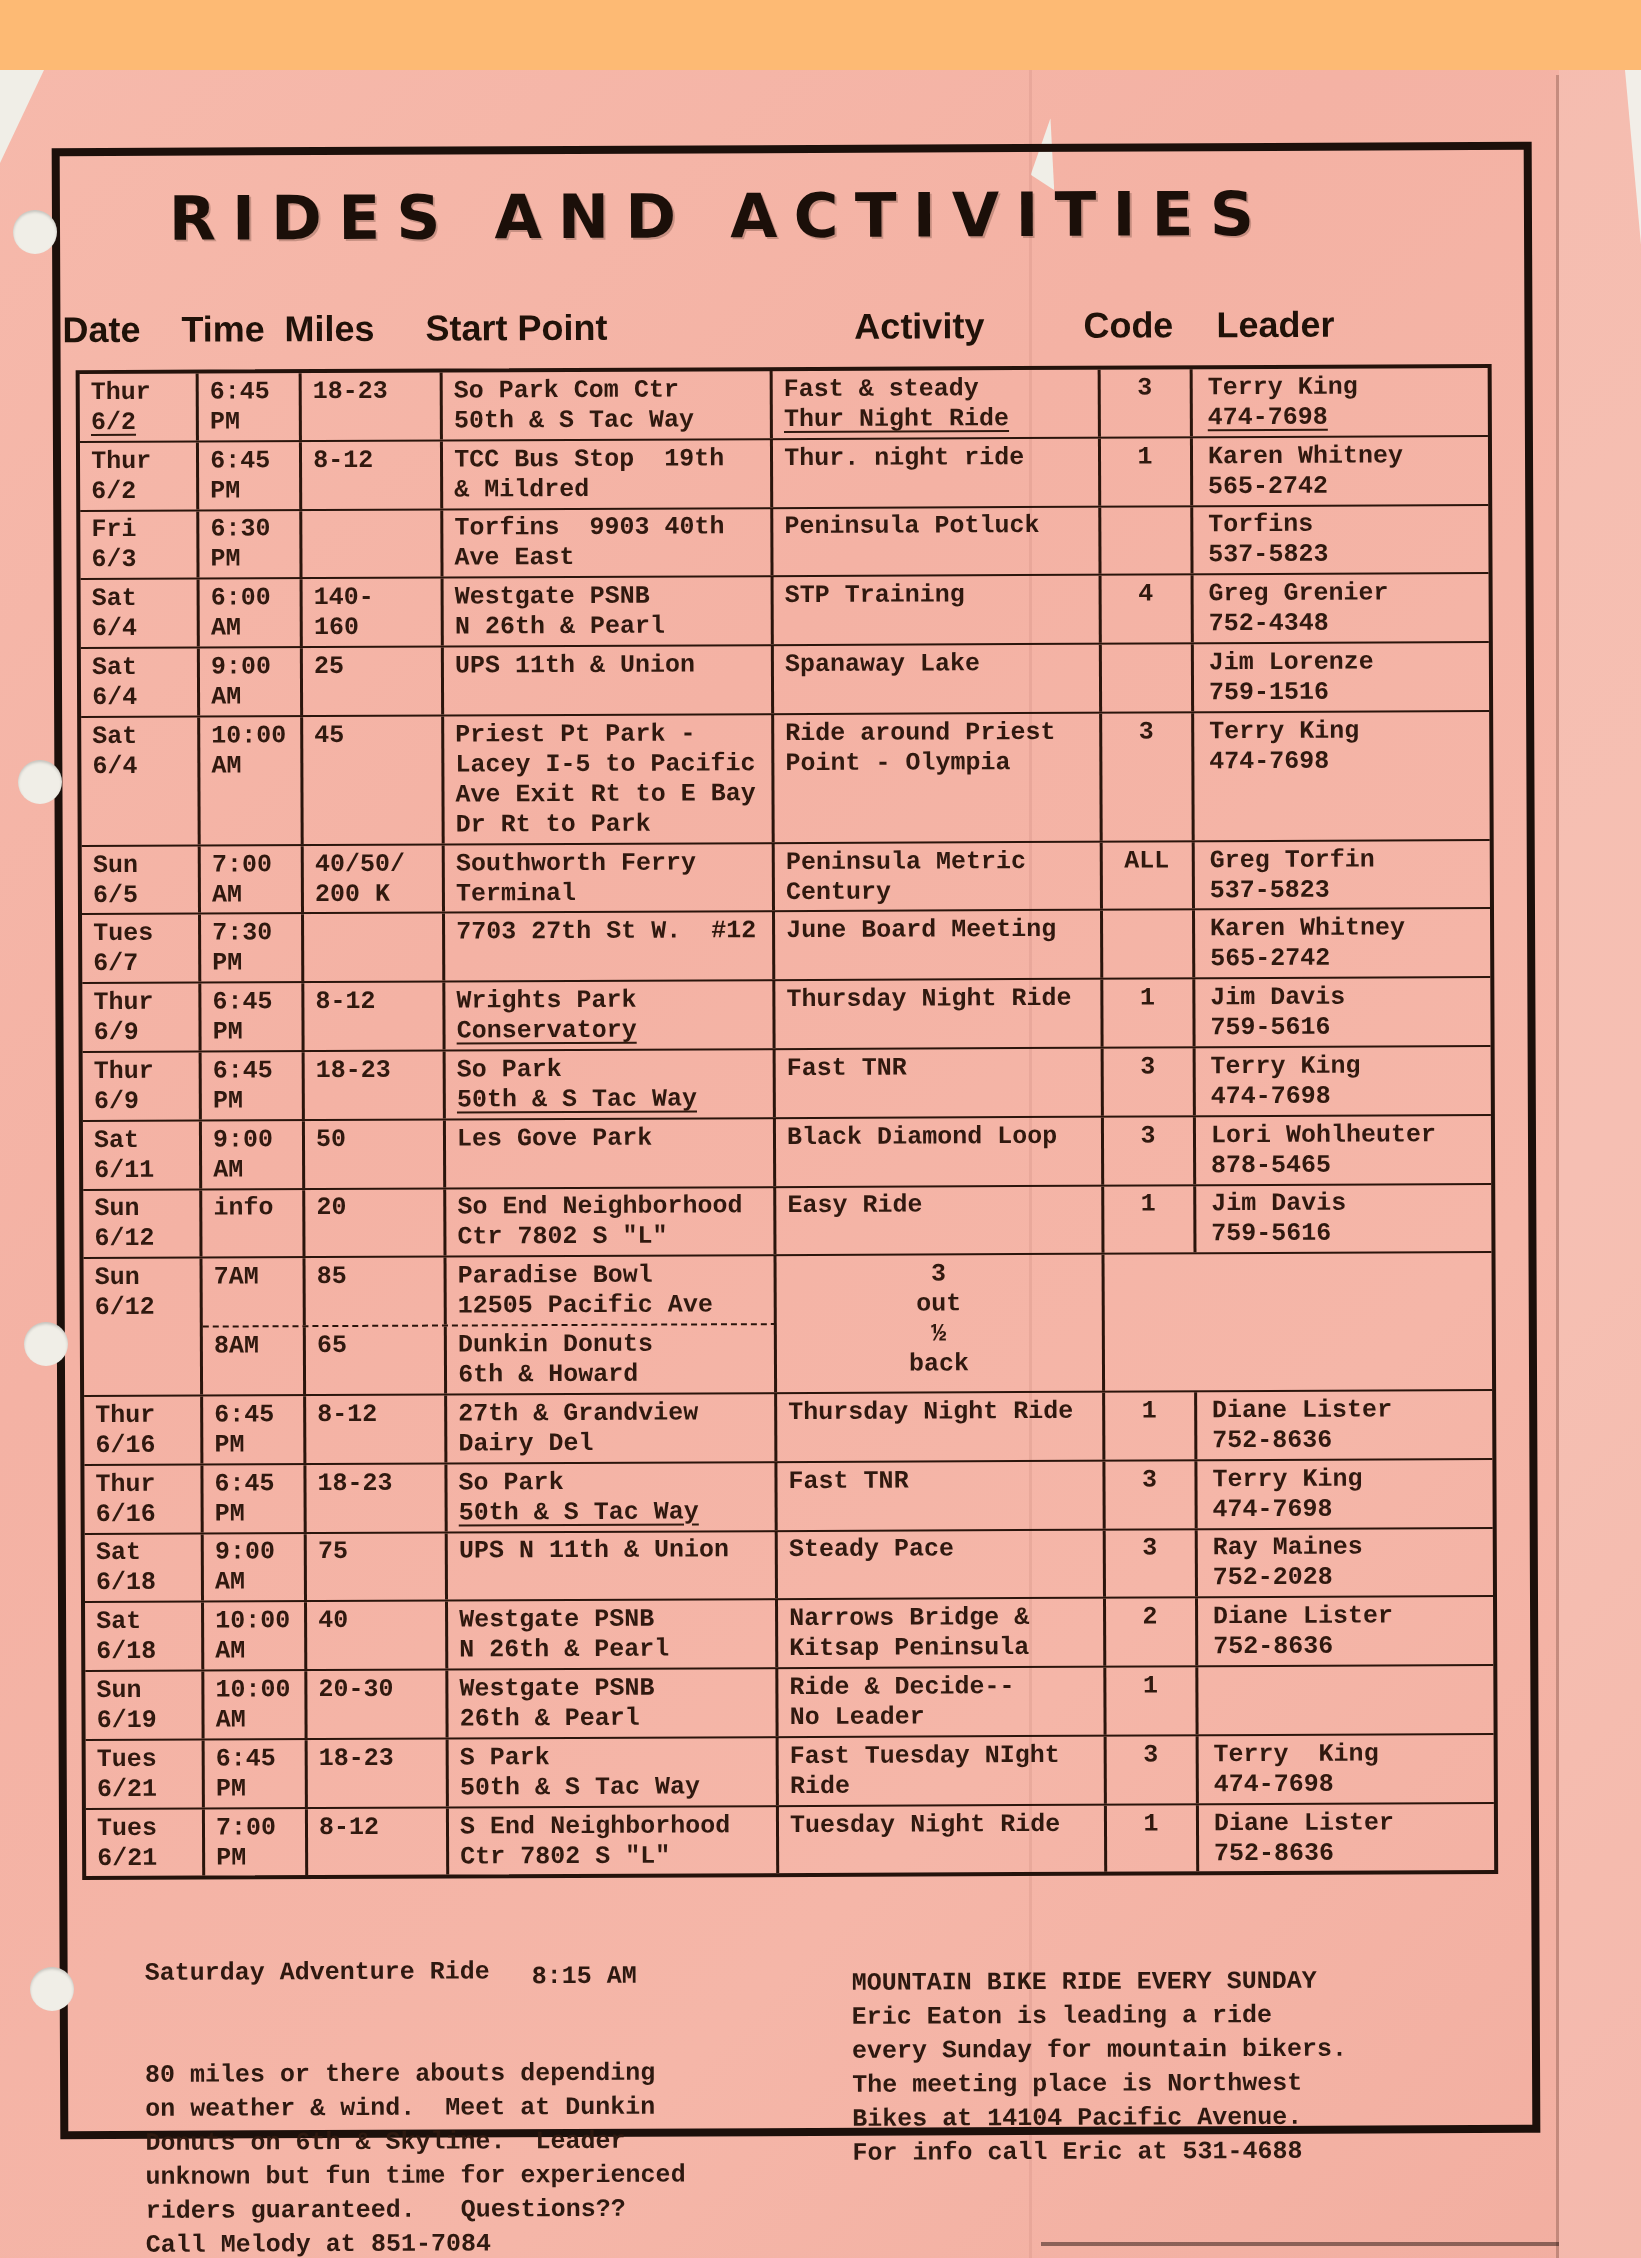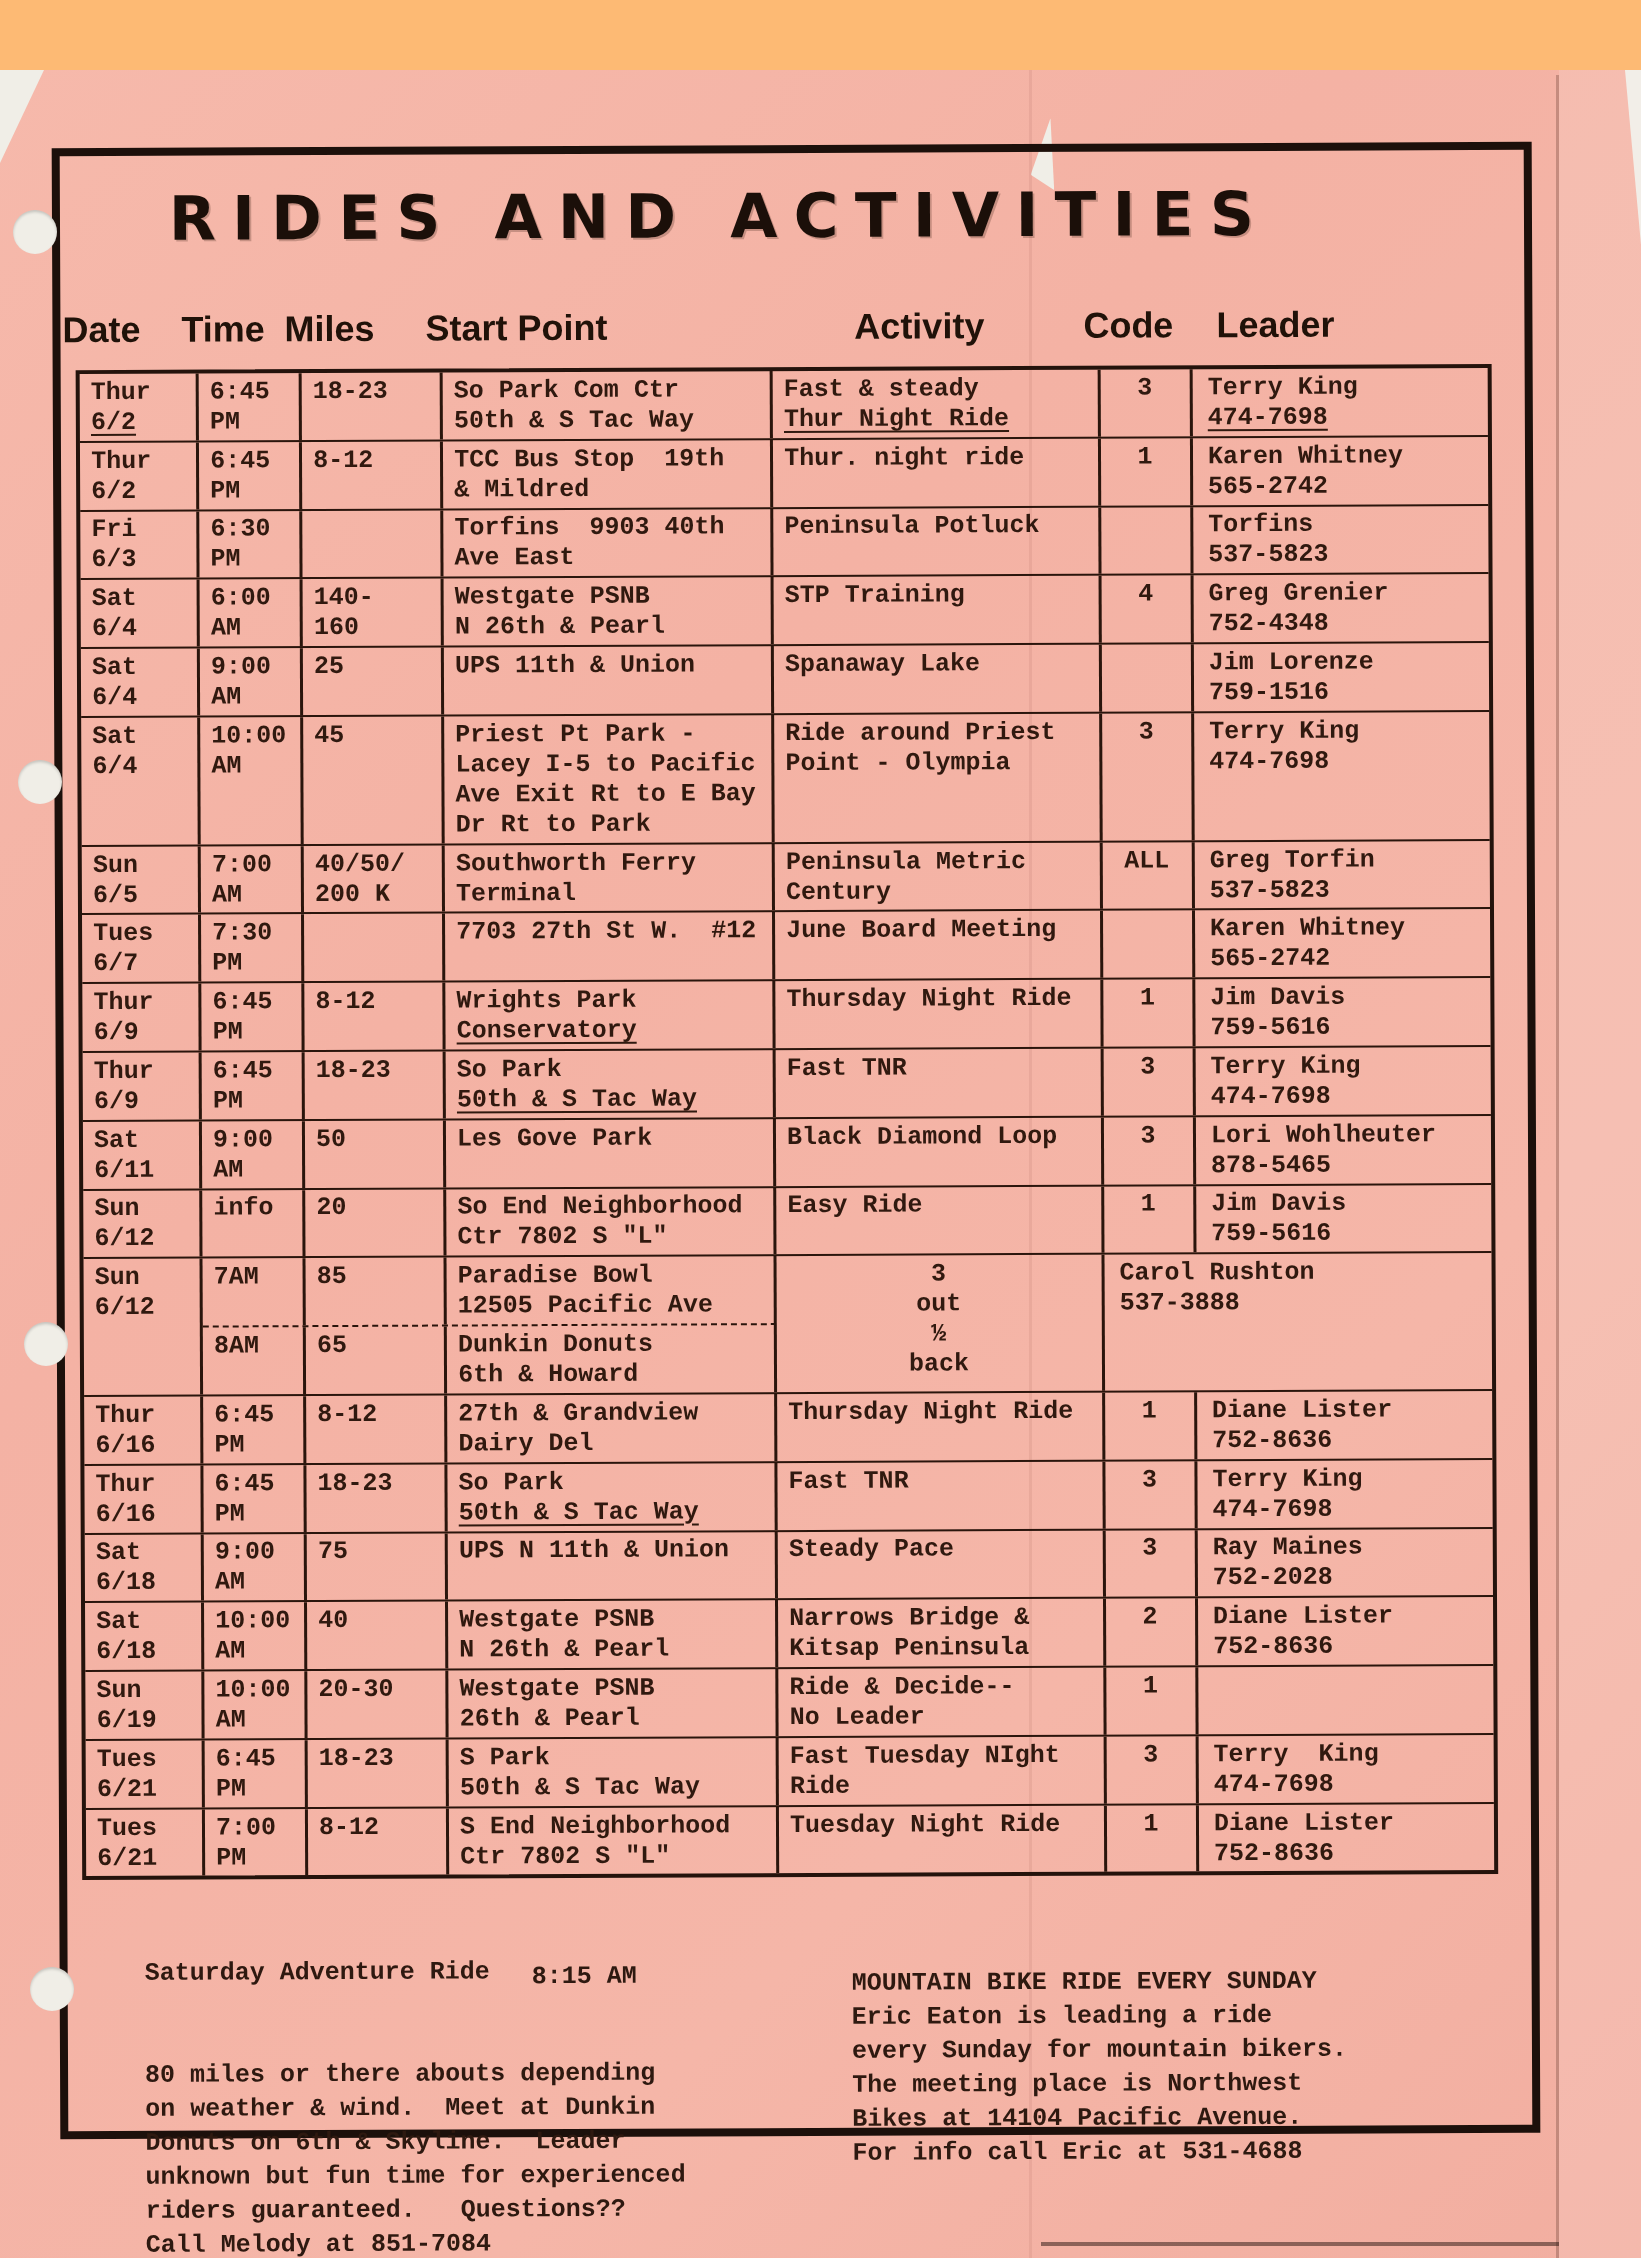--- a/index.html
+++ b/index.html
@@ -201,21 +201,20 @@
               <div class="cell c-miles"><div class="ln">85</div></div>
               <div class="cell c-start"><div class="ln">Paradise Bowl</div><div class="ln">12505 Pacific Ave</div></div>
             </div>
             <div class="subrow">
               <div class="cell c-time"><div class="ln">8AM</div></div>
               <div class="cell c-miles"><div class="ln">65</div></div>
               <div class="cell c-start"><div class="ln">Dunkin Donuts</div><div class="ln">6th &amp; Howard</div></div>
             </div>
           </div>
           <div class="cell c-code"><div class="ln">3</div><div class="ln">out</div><div class="ln">½</div><div class="ln">back</div></div>
-          <div class="cell c-leader"><div class="ln">Carol Rushton</div><div class="ln">537-3888</div></div>
         </div>
         <div class="trow">
           <div class="cell c-date"><div class="ln">Thur</div><div class="ln">6/16</div></div>
           <div class="cell c-time"><div class="ln">6:45</div><div class="ln">PM</div></div>
           <div class="cell c-miles"><div class="ln">8-12</div></div>
           <div class="cell c-start"><div class="ln">27th &amp; Grandview</div><div class="ln">Dairy Del</div></div>
           <div class="cell c-activity"><div class="ln">Thursday Night Ride</div></div>
           <div class="cell c-code"><div class="ln">1</div></div>
           <div class="cell c-leader"><div class="ln">Diane Lister</div><div class="ln">752-8636</div></div>
         </div>

